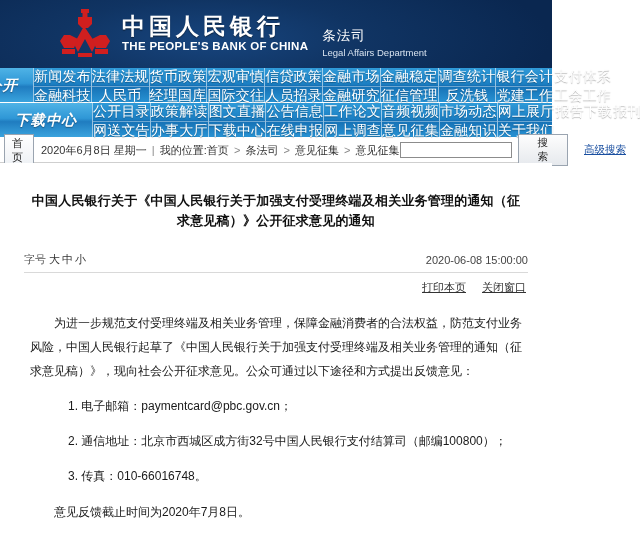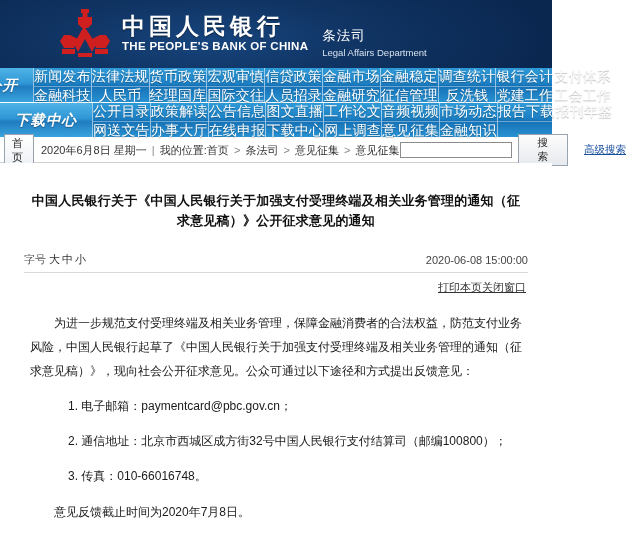--- a/index.html
+++ b/index.html
@@ -219,21 +219,21 @@
   .fontsize-ctrl .lbl { color: #555; margin-right: 2px; }
   .fontsize-ctrl a {
     color: #333;
     text-decoration: none;
     margin: 0 1px;
   }
   .meta-date { color: #444; font-size: 11px; }
   .tool-row {
     display: flex;
     justify-content: flex-end;
-    gap: 0;
+    gap: 16px;
     padding: 7px 2px 0 0;
     font-size: 11px;
     text-decoration: underline;
   }
   .tool-row a {
     color: #333;
     text-decoration: underline;
   }
 
   .body-wrap {
@@ -345,38 +345,42 @@
     <div class="nav-cols">
       <div class="nav-col">
         <div class="nav-cell top">公开目录</div>
         <div class="nav-cell">网送文告</div>
       </div>
       <div class="nav-col">
         <div class="nav-cell top">政策解读</div>
         <div class="nav-cell">办事大厅</div>
       </div>
       <div class="nav-col">
+        <div class="nav-cell top">图文直播</div>
+        <div class="nav-cell">下载中心</div>
+      </div>
+      <div class="nav-col">
         <div class="nav-cell top">公告信息</div>
         <div class="nav-cell">在线申报</div>
       </div>
       <div class="nav-col">
-        <div class="nav-cell top">图文直播</div>
-        <div class="nav-cell">下载中心</div>
-      </div>
-      <div class="nav-col">
         <div class="nav-cell top">工作论文</div>
         <div class="nav-cell">网上调查</div>
       </div>
       <div class="nav-col">
         <div class="nav-cell top">音频视频</div>
         <div class="nav-cell">意见征集</div>
       </div>
       <div class="nav-col">
         <div class="nav-cell top">市场动态</div>
         <div class="nav-cell">金融知识</div>
+      </div>
+      <div class="nav-col">
+        <div class="nav-cell top">网上展厅</div>
+        <div class="nav-cell">关于我们</div>
       </div>
       <div class="nav-col">
         <div class="nav-cell top">报告下载</div>
         <div class="nav-cell empty"></div>
       </div>
       <div class="nav-col">
         <div class="nav-cell top">报刊年鉴</div>
         <div class="nav-cell empty"></div>
       </div>
     </div>

